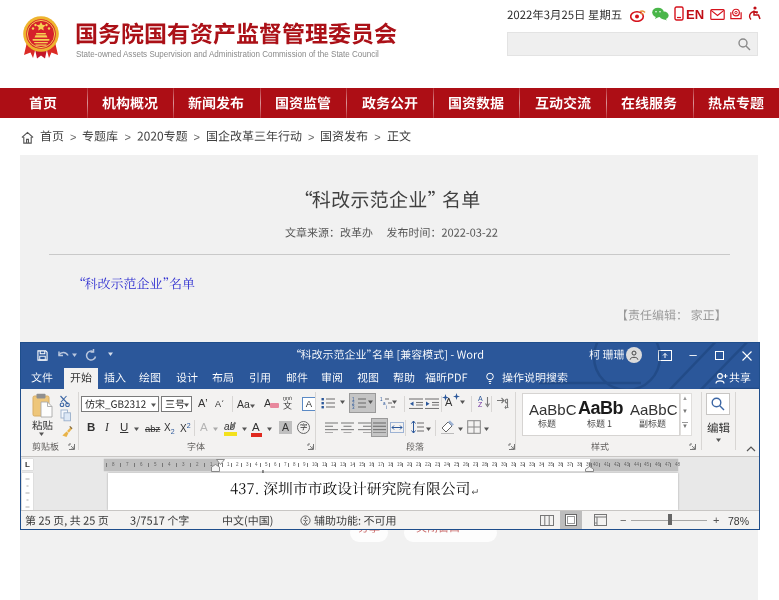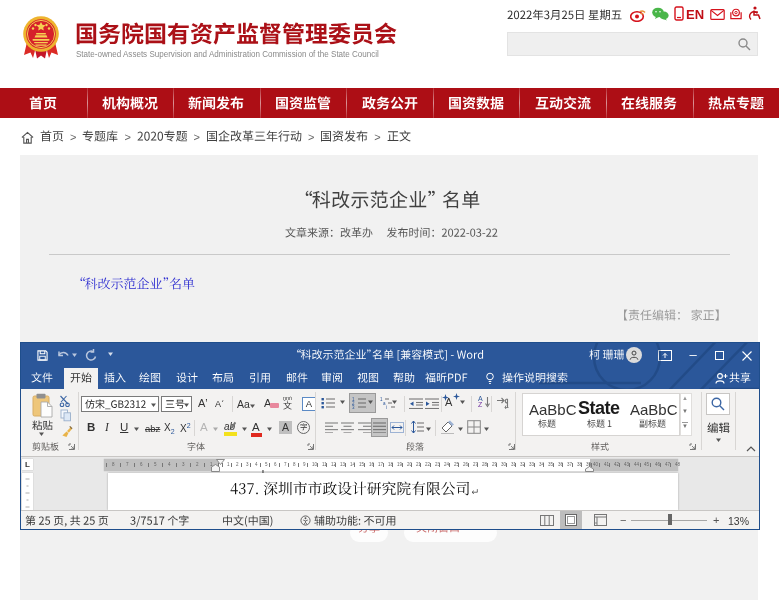--- a/index.html
+++ b/index.html
@@ -955,21 +955,21 @@
           <path d="M3 3 L6 6 M6 3.2 V6 H3.2" fill="none" stroke="#777" stroke-width="0.9"></path>
         </svg></div>
     <div class="gsep" style="left:494px;"></div>
 
     <div class="abs" style="left:501px;top:4px;width:158px;height:43px;background:#fff;border:1px solid #d6d4d2;box-sizing:border-box;"></div>
     <div class="abs" style="left:508px;top:12px;font-size:15px;color:#333;">AaBbC</div>
     <div class="abs" style="left:517px;top:30px;font-size:9px;color:#444;"><svg class="vt" width="18.0" height="9" viewBox="0 -880 2000 1000" fill="currentColor" style="overflow:visible;vertical-align:-1.1px;">
           <use href="#n6807"></use>
           <use href="#n9898" x="1000"></use>
         </svg></div>
-    <div class="abs" style="left:557px;top:9px;font-size:18px;font-weight:bold;color:#1a1a1a;letter-spacing:-0.5px;">State</div>
+    <div class="abs" style="left:557px;top:9px;font-size:18px;font-weight:bold;color:#1a1a1a;letter-spacing:-0.5px;">AaBb</div>
     <div class="abs" style="left:566px;top:30px;font-size:9px;color:#444;"><svg class="vt" width="25.0" height="9" viewBox="0 -880 2779 1000" fill="currentColor" style="overflow:visible;vertical-align:-1.1px;">
           <use href="#n6807"></use>
           <use href="#n9898" x="1000"></use>
           <use href="#n31" x="2224"></use>
         </svg></div>
     <div class="abs" style="left:609px;top:12px;font-size:15px;color:#333;">AaBbC</div>
     <div class="abs" style="left:618px;top:30px;font-size:9px;color:#444;"><svg class="vt" width="27.0" height="9" viewBox="0 -880 3000 1000" fill="currentColor" style="overflow:visible;vertical-align:-1.1px;">
           <use href="#n526f"></use>
           <use href="#n6807" x="1000"></use>
           <use href="#n9898" x="2000"></use>
@@ -1225,15 +1225,15 @@
       </svg>
     <svg class="abs" width="13" height="12" viewBox="0 0 13 12" style="left:573px;top:3px">
         <rect x="0.5" y="0.5" width="12" height="11" fill="none" stroke="#777" stroke-width="1"></rect>
         <path d="M0.5 3 H12.5 M3 3 V11.5" stroke="#777" stroke-width="1"></path>
         <circle cx="2" cy="9" r="0.8" fill="#777"></circle>
       </svg>
     <span class="abs" style="left:599px;top:3px;color:#555;">−</span>
     <div class="abs" style="left:610px;top:8.5px;width:76px;height:1.5px;background:#a6a6a6;"></div>
     <div class="abs" style="left:647px;top:3px;width:3.5px;height:11px;background:#666;"></div>
     <span class="abs" style="left:692px;top:3px;color:#555;">+</span>
-    <span class="abs" style="left:707px;top:4px;font-size:10.5px;">13%</span>
+    <span class="abs" style="left:707px;top:4px;font-size:10.5px;">78%</span>
   </div>
 </div>
 
 </body></html>

